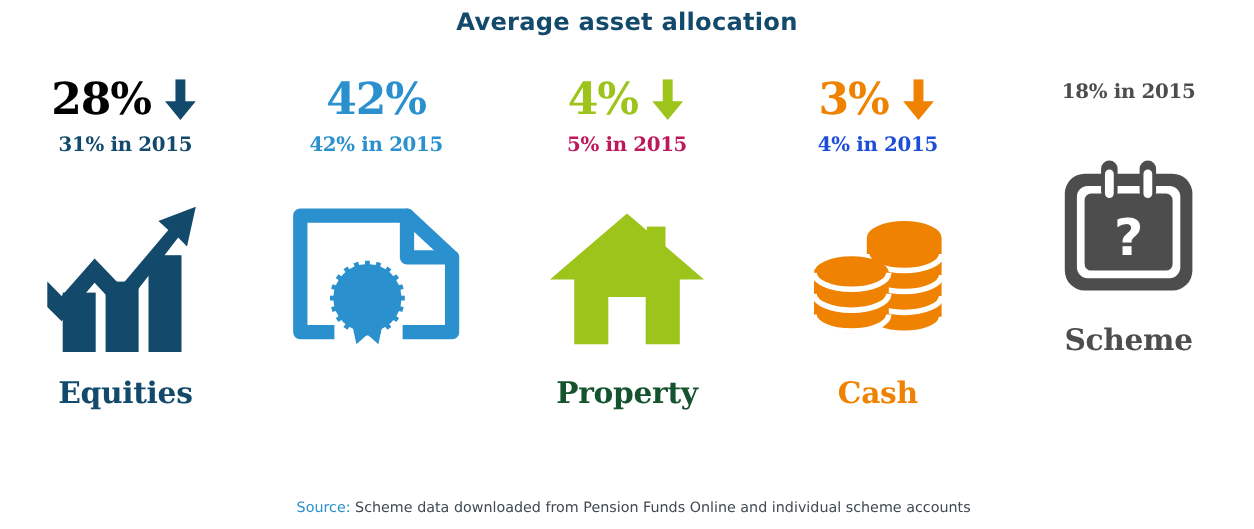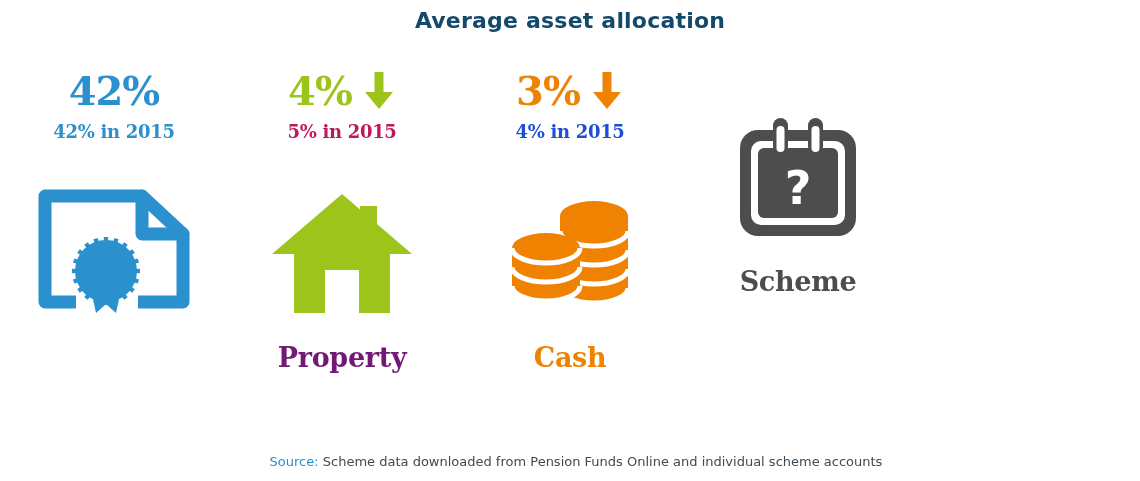--- a/index.html
+++ b/index.html
@@ -113,20 +113,43 @@
 </style>
 </head>
 <body>
 
 <div class="page">
 
   <div class="title">Average asset allocation</div>
 
   <div class="columns">
 
+    <div class="col">
+      <div class="stat-row">
+        <span class="pct">28%</span>
+        <span class="arrow-wrap">
+          <svg width="30" height="38" viewBox="0 0 30 38" aria-hidden="true">
+            <path d="M10.5 0 H19.5 V20 H29 L15 37 L1 20 H10.5 Z" fill="#13496b"></path>
+          </svg>
+        </span>
+      </div>
+      <div class="prev" style="color:#13496b">31% in 2015</div>
+
+      <div class="icon-box">
+        <svg width="150" height="140" viewBox="0 0 150 140" aria-hidden="true">
+          <g fill="#13496b">
+            <rect x="18" y="82" width="30" height="54"></rect>
+            <rect x="57" y="72" width="30" height="64"></rect>
+            <rect x="96" y="48" width="30" height="88"></rect>
+            <path d="M4 72 L17 85 L47 51 L71 76 L114 25 L105 17 L139 4 L131 40 L123 32 L71 99 L47 73 L17 108 L4 95 Z"></path>
+          </g>
+        </svg>
+      </div>
+      <div class="label" style="color:#13496b">Equities</div>
+    </div>
 
     <div class="col">
       <div class="stat-row">
         <span class="pct" style="color:#2b90ce">42%</span>
         <span class="arrow-wrap none"></span>
       </div>
       <div class="prev" style="color:#2b90ce">42% in 2015</div>
 
       <div class="icon-box">
         <svg width="152" height="130" viewBox="0 0 152 130" aria-hidden="true">
@@ -179,21 +202,21 @@
       <div class="prev" style="color:#be185d">5% in 2015</div>
 
       <div class="icon-box">
         <svg width="142" height="124" viewBox="0 0 142 124" aria-hidden="true">
           <g fill="#9dc41a">
             <rect x="89" y="14" width="17" height="32"></rect>
             <path d="M71 2 L141 62 H119 V121 H88 V78 H54 V121 H23 V62 H1 Z"></path>
           </g>
         </svg>
       </div>
-      <div class="label" style="color:#701a75">Property</div>
+      <div class="label" style="color:#14532d">Property</div>
     </div>
 
     <div class="col">
       <div class="stat-row">
         <span class="pct" style="color:#ef8200">3%</span>
         <span class="arrow-wrap">
           <svg width="30" height="38" viewBox="0 0 30 38" aria-hidden="true">
             <path d="M10.5 0 H19.5 V20 H29 L15 37 L1 20 H10.5 Z" fill="#ef8200"></path>
           </svg>
         </span>
@@ -221,20 +244,21 @@
               <path d="M1 74 a34 15 0 0 0 68 0"></path>
               <path d="M1 93 a34 15 0 0 0 68 0"></path>
             </g>
           </g>
         </svg>
       </div>
       <div class="label" style="color:#ef8200">Cash</div>
     </div>
 
     <div class="col">
+      <div class="prev" style="color:#4d4d4d">18% in 2015</div>
 
       <div class="icon-box">
         <svg width="128" height="128" viewBox="0 0 128 128" aria-hidden="true">
 
           <rect x="6" y="16" width="116" height="106" rx="18" ry="18" fill="#4d4d4d"></rect>
           <rect x="17" y="27" width="94" height="84" rx="10" ry="10" fill="#ffffff"></rect>
           <rect x="24" y="34" width="80" height="70" rx="6" ry="6" fill="#4d4d4d"></rect>
 
           <rect x="39" y="4" width="15" height="36" rx="7.5" ry="7.5" fill="#4d4d4d"></rect>
           <rect x="74" y="4" width="15" height="36" rx="7.5" ry="7.5" fill="#4d4d4d"></rect>

